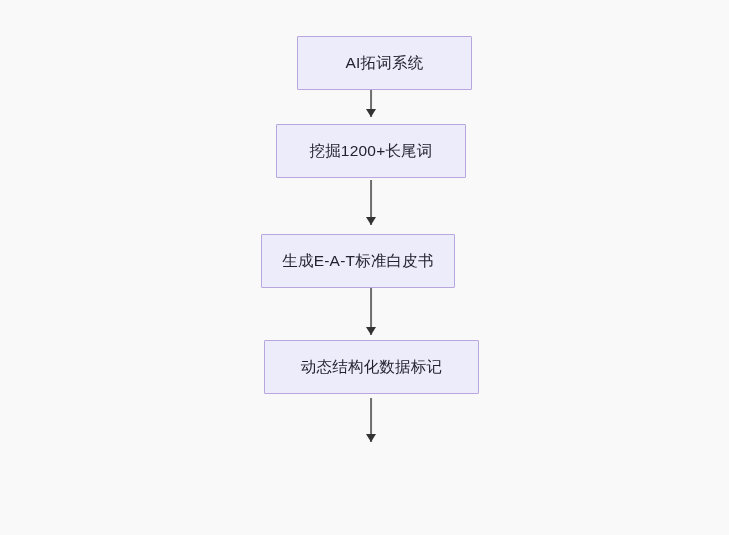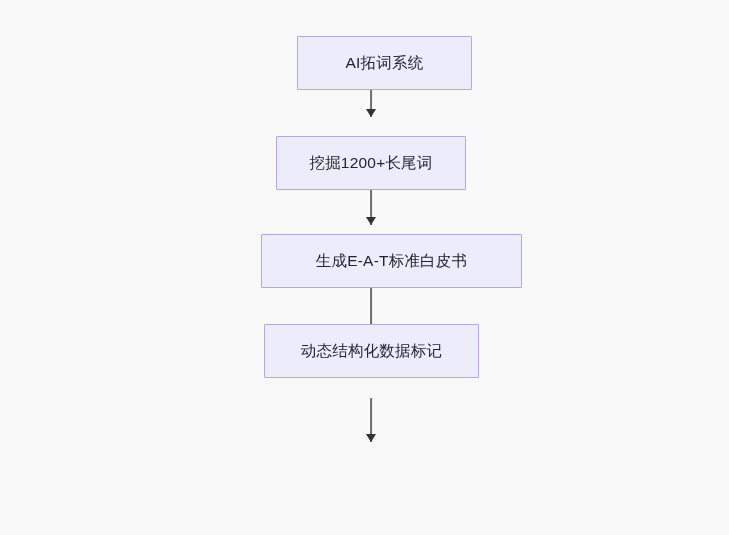--- a/index.html
+++ b/index.html
@@ -83,26 +83,26 @@
 
   <div class="edge" style="left:371px; top:398px;">
     <div class="edge-line" style="height:44px;"></div>
     <div class="edge-head" style="top:36px;"></div>
   </div>
 
   <div class="node" style="left:297px; top:0; width:175px;margin-top:36px;">
     <span class="node-label">AI拓词系统</span>
   </div>
 
-  <div class="node" style="left:276px; top:136px; width:190px;">
+  <div class="node" style="left:276px; top:124px; width:190px;">
     <span class="node-label">挖掘1200+长尾词</span>
   </div>
 
-  <div class="node" style="left:261px; top:234px; width:261px;">
+  <div class="node" style="left:261px; top:234px; width:194px;">
     <span class="node-label">生成E-A-T标准白皮书</span>
   </div>
 
-  <div class="node" style="left:264px; top:324px; width:215px;">
+  <div class="node" style="left:264px; top:340px; width:215px;">
     <span class="node-label">动态结构化数据标记</span>
   </div>
 
 
 </div>
 
 </body></html>

